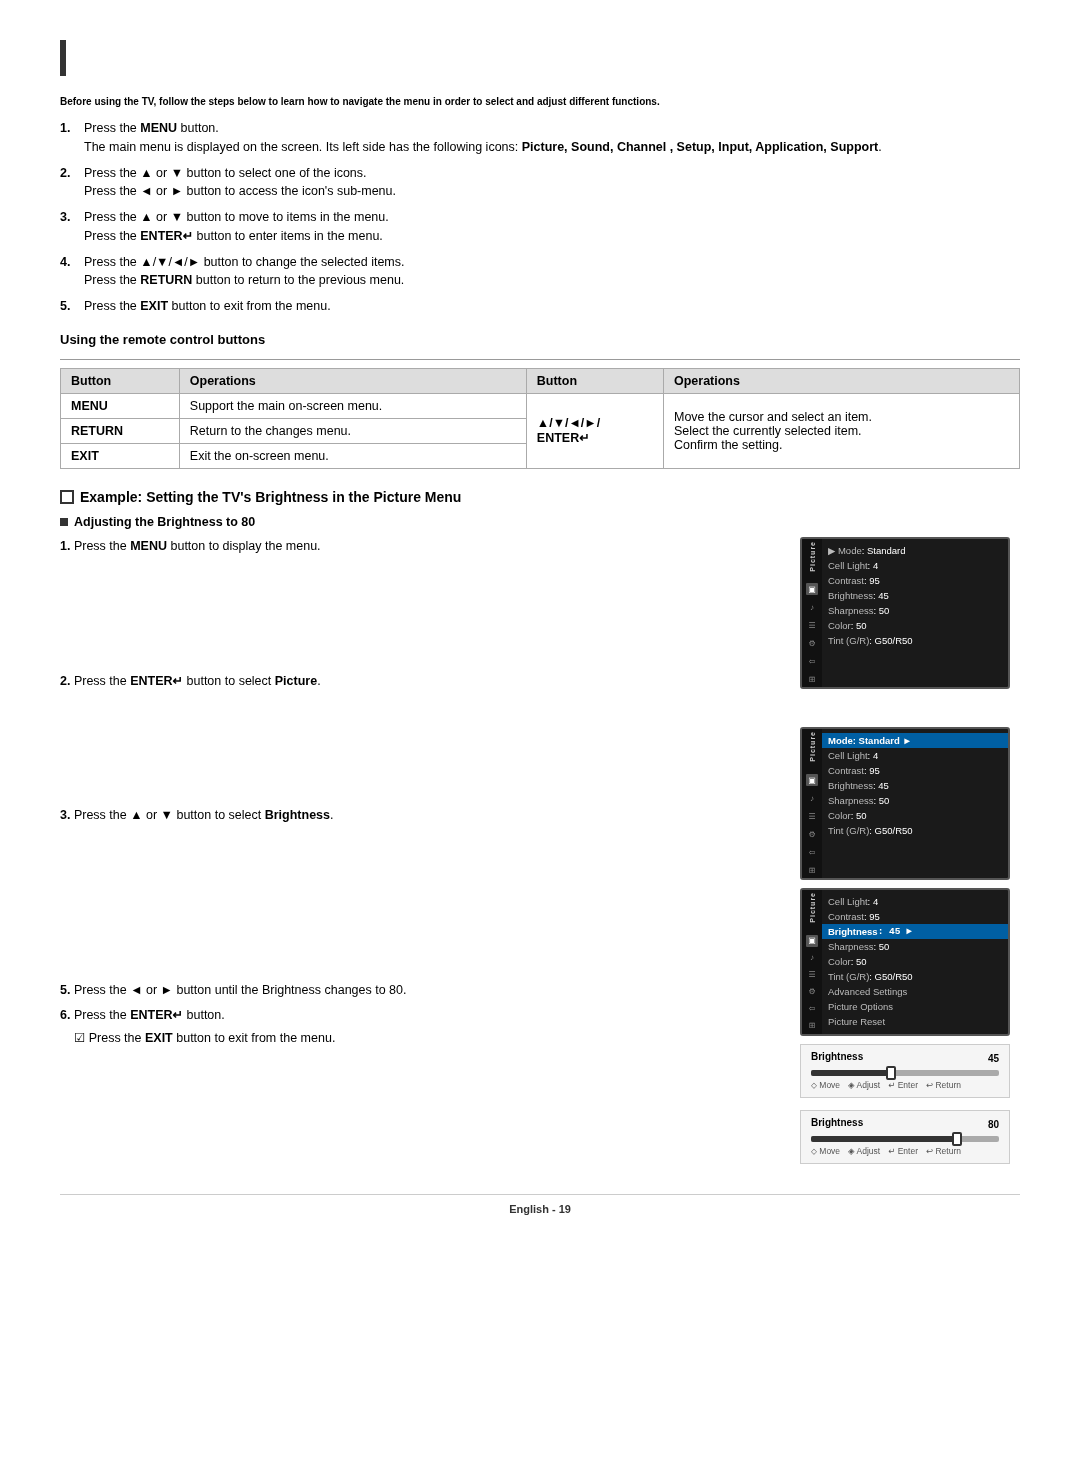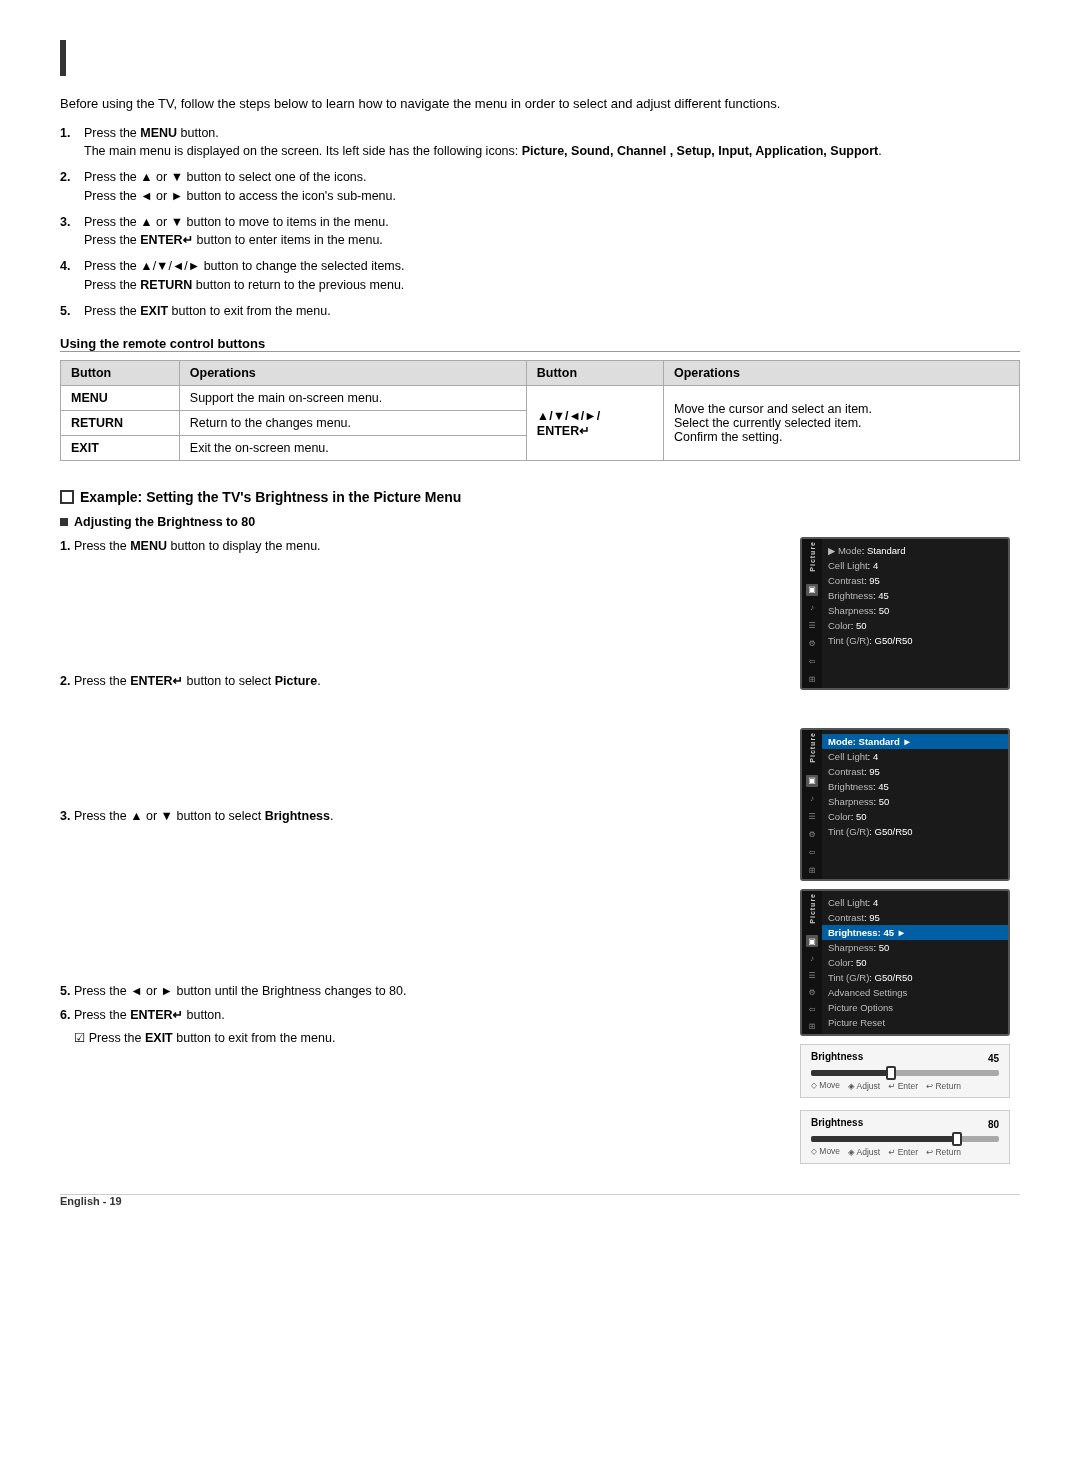--- a/index.html
+++ b/index.html
@@ -26,22 +26,22 @@
       margin-right: 12px;
     }
     .page-title {
       font-size: 28px;
       font-weight: bold;
       color: #222;
     }
 
     
     .intro-bold {
-      font-weight: normal;
-      font-size: 13px;
+      font-weight: bold;
+      font-size: 10px;
       margin-bottom: 10px;
       line-height: 1.5;
     }
 
     .steps-list {
       margin-left: 0;
       padding-left: 0;
       list-style: none;
     }
     .steps-list li {
@@ -55,28 +55,28 @@
       font-weight: bold;
       min-width: 18px;
     }
 
     
     .section-heading {
       font-size: 13px;
       font-weight: bold;
       margin: 16px 0 8px 0;
       border-bottom: 1px solid #999;
-      padding-bottom: 0;
+      padding-bottom: 12px;
     }
 
     .remote-table {
       width: 100%;
       border-collapse: collapse;
       font-size: 12.5px;
-      margin-bottom: 28px;
+      margin-bottom: 20px;
     }
     .remote-table th {
       background: #ddd;
       border: 1px solid #aaa;
       padding: 5px 10px;
       text-align: left;
       font-weight: bold;
     }
     .remote-table td {
       border: 1px solid #aaa;
@@ -217,26 +217,27 @@
       display: flex;
       gap: 8px;
       font-size: 8.5px;
       color: #555;
       margin-top: 2px;
     }
     .slider-controls span { display: flex; align-items: center; gap: 2px; }
 
     
     .page-footer {
-      text-align: left;
+      text-align: center;
       margin-top: 30px;
       font-size: 11px;
       font-weight: bold;
       color: #333;
       border-top: 1px solid #ccc;
+      padding-top: 8px;
     }
 
     b { font-weight: bold; }
   </style>
 </head>
 <body>
 
 <div class="page-title-bar">
   <div class="title-accent"></div>
 </div>
@@ -485,21 +486,21 @@
           <div class="tv-row">
             <span class="tv-row-label">Cell Light</span>
               <span class="tv-row-value">: 4</span>
           </div>
           <div class="tv-row">
             <span class="tv-row-label">Contrast</span>
               <span class="tv-row-value">: 95</span>
           </div>
           <div class="tv-row highlighted">
             <span style="color:#fff;font-weight:bold;">Brightness</span>
-              <span style="color:#fff;font-weight:bold;">: 45 ►</span>
+              <span style="color:#fff;font-weight:bold;font-family:Liberation Mono, monospace;">: 45 ►</span>
           </div>
           <div class="tv-row">
             <span class="tv-row-label">Sharpness</span>
               <span class="tv-row-value">: 50</span>
           </div>
           <div class="tv-row">
             <span class="tv-row-label">Color</span>
               <span class="tv-row-value">: 50</span>
           </div>
           <div class="tv-row">

